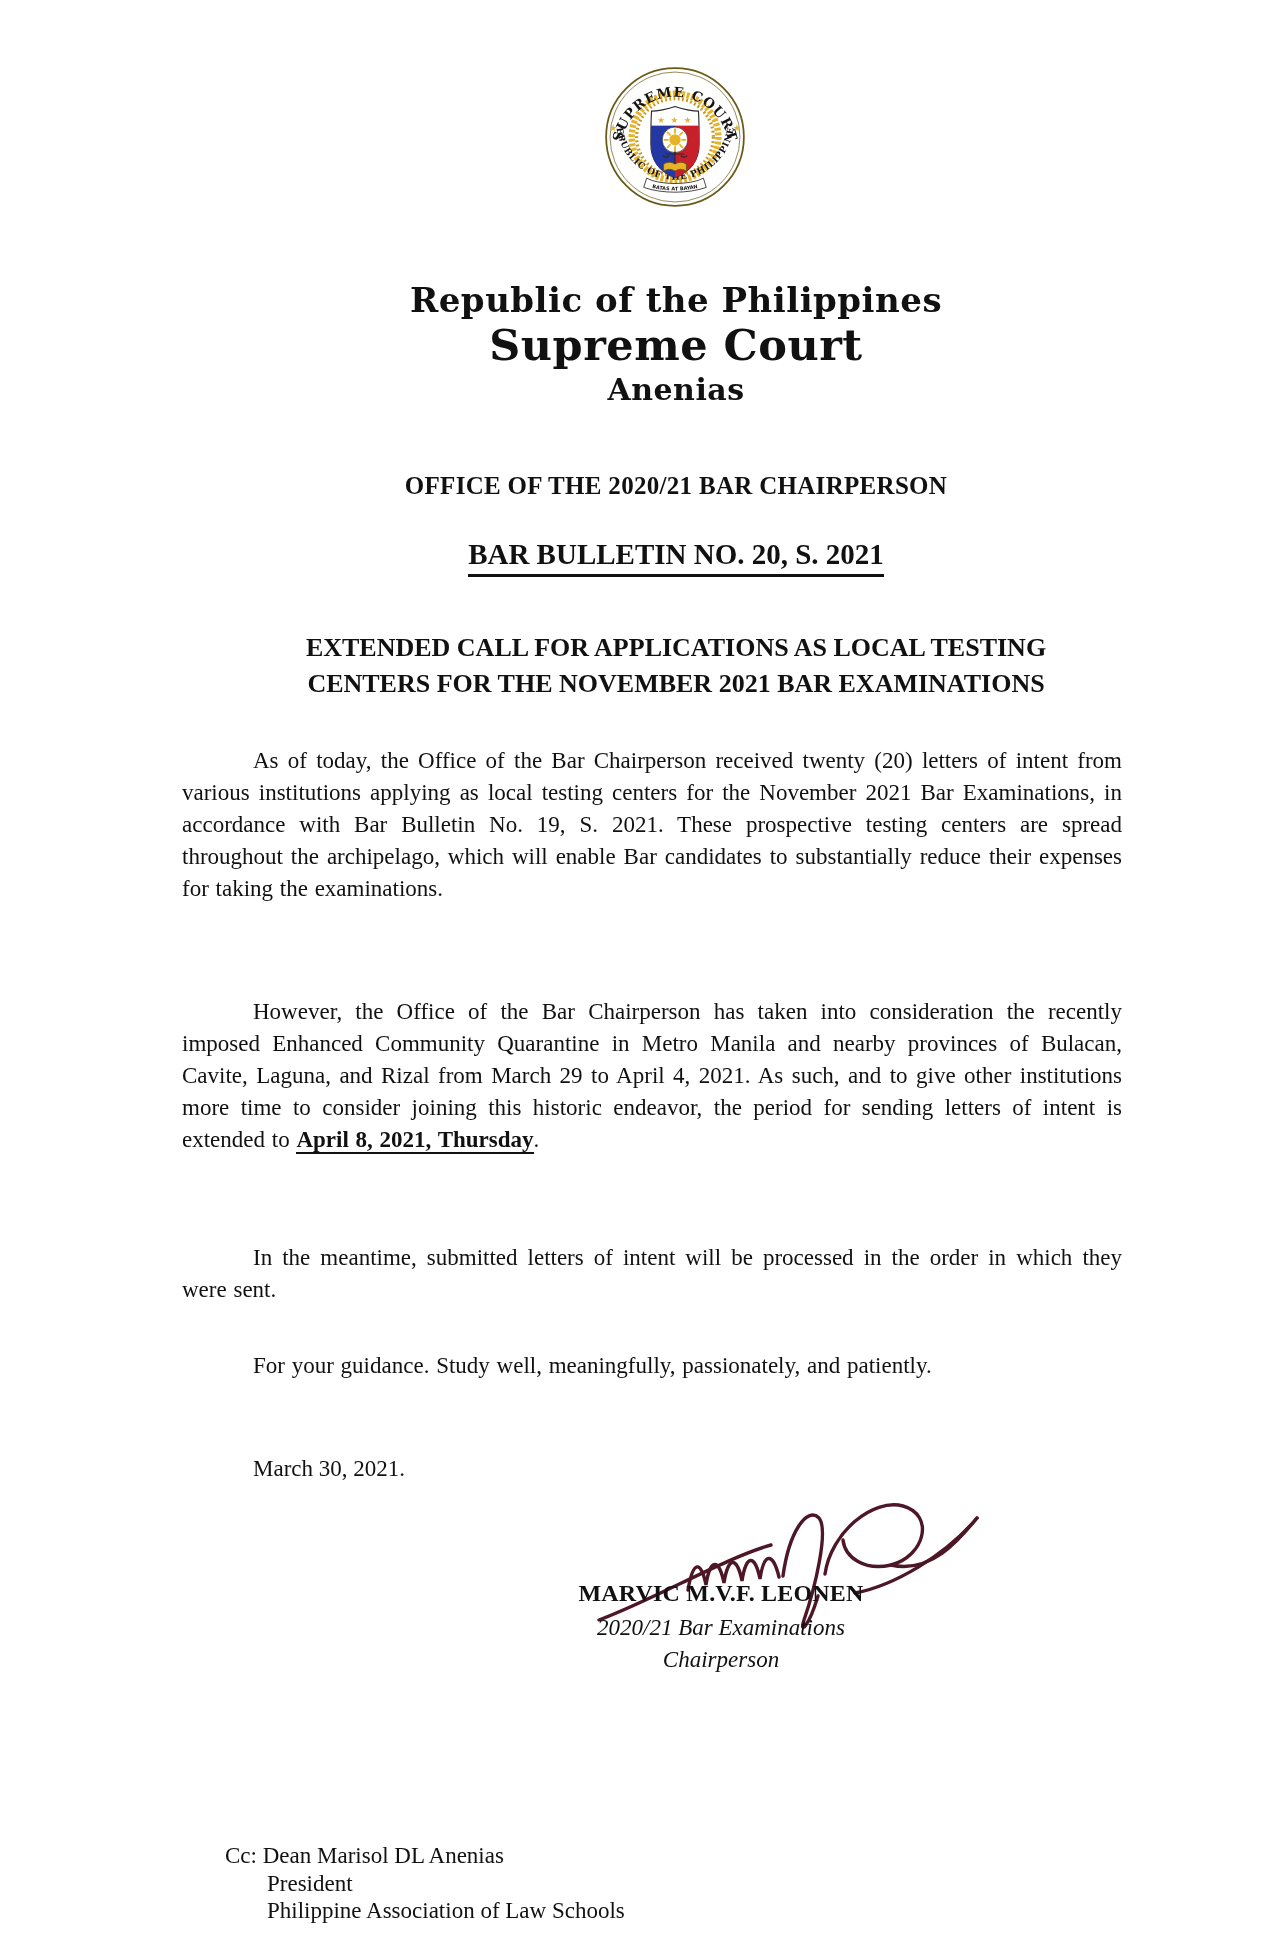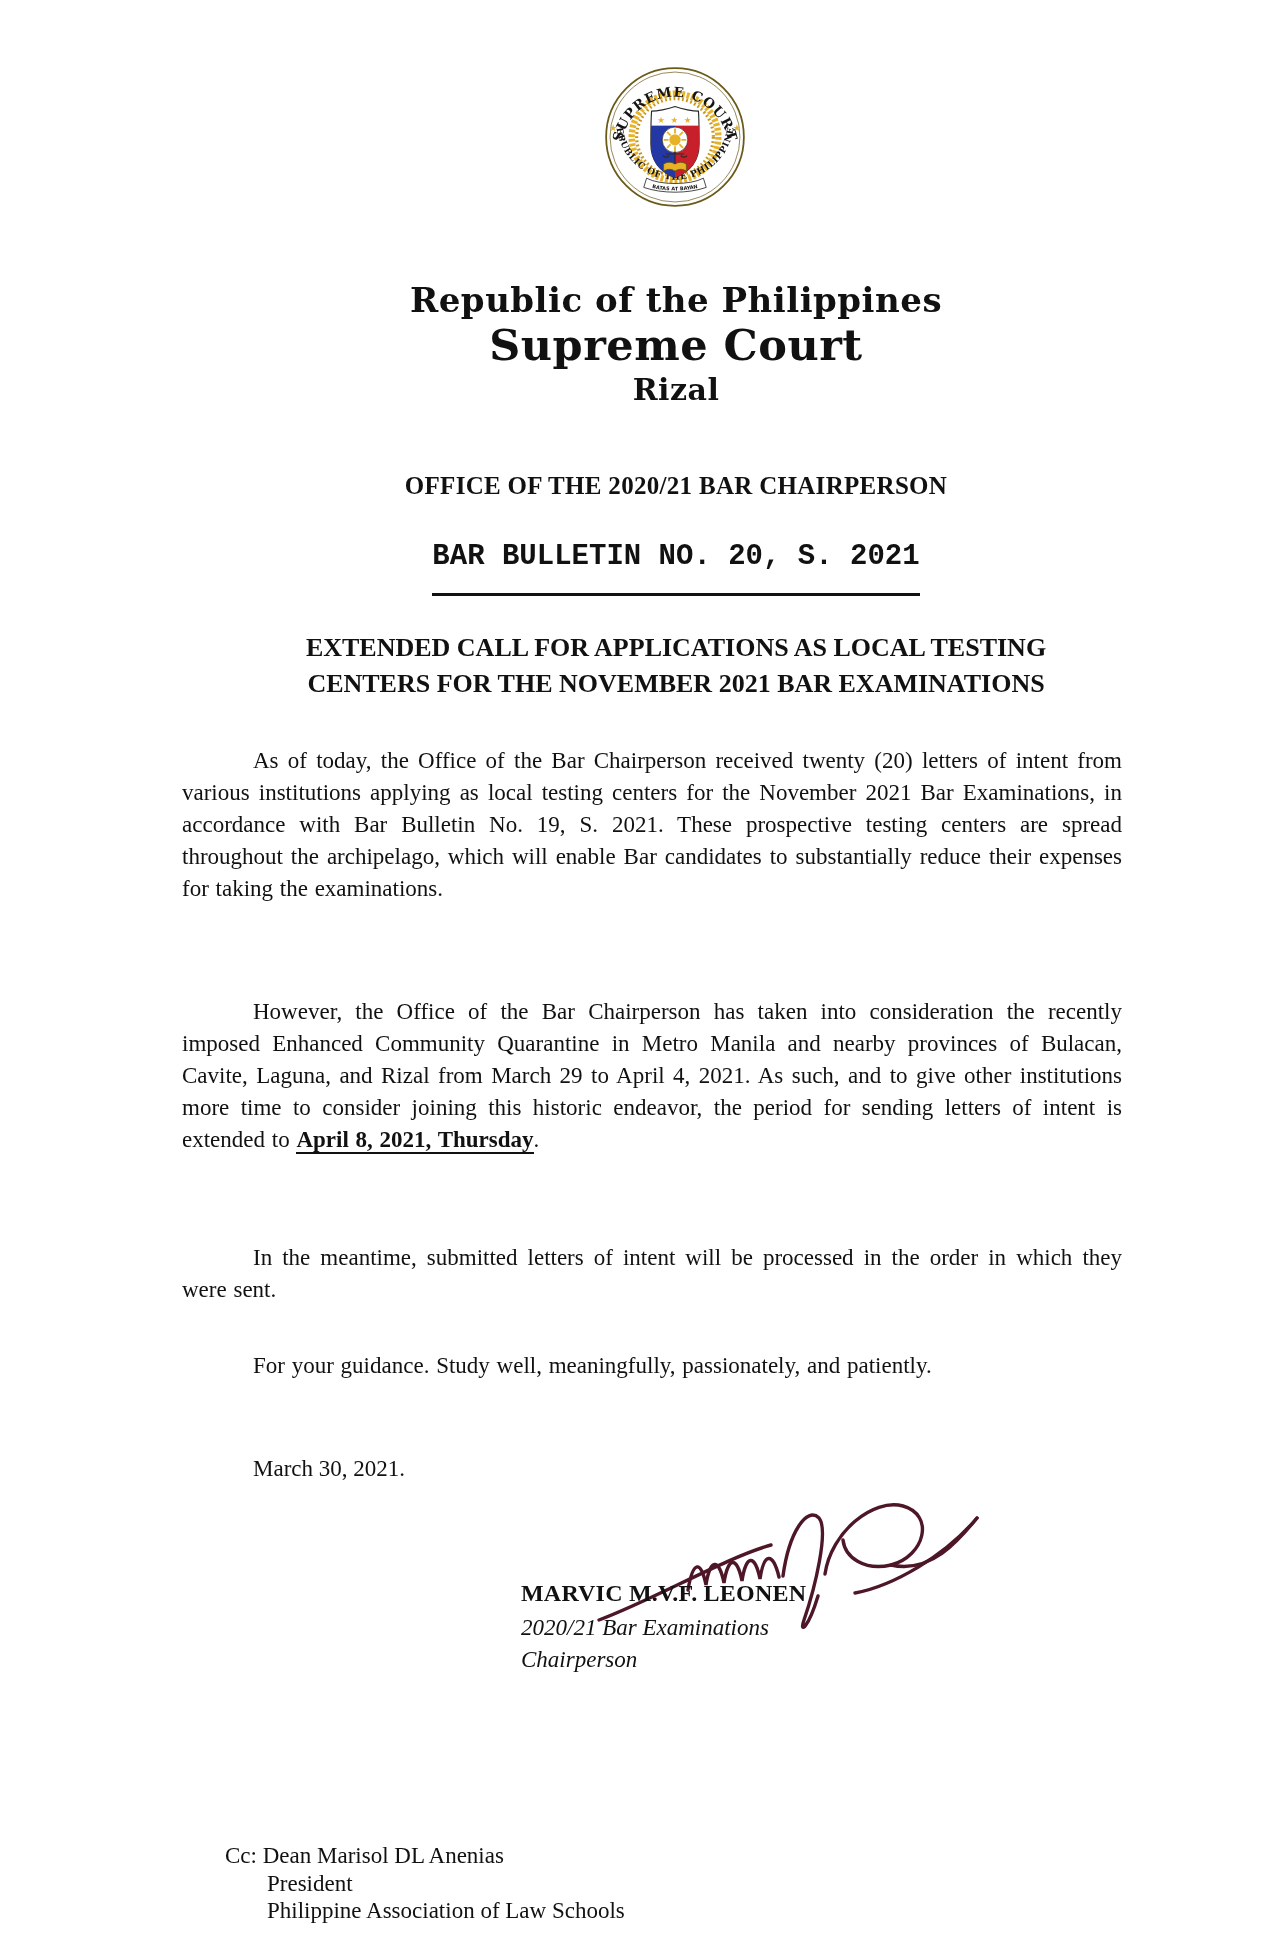--- a/index.html
+++ b/index.html
@@ -20,38 +20,37 @@
     letter-spacing:0.5px;
   }
   .h-republic{top:280px;font-size:34px;}
   .h-court{top:320px;font-size:43px;}
   .h-manila{top:372px;font-size:30px;}
   .h-office{top:472px;font-size:25px;font-weight:bold;letter-spacing:0.3px;text-align:center;}
   .h-bulletin{top:538px;font-size:29px;font-weight:bold;}
   .h-bulletin .ul{
     display:inline-block;
     border-bottom:3px solid #111;
-    padding-bottom:20px;
-    font-family:Liberation Mono, monospace;
+    padding-bottom:3px;
   }
   .h-subject{top:630px;font-size:26px;font-weight:bold;line-height:36px;}
   .bodypara{
     left:182px;width:940px;
     font-size:23px;line-height:32px;
     text-align:justify;
     text-indent:71px;
     word-spacing:1px;
   }
   .p1{top:745px;}
   .p2{top:996px;}
   .p3{top:1242px;}
   .p4{top:1350px;}
   .dateline{top:1456px;left:182px;width:940px;font-size:23px;text-indent:71px;}
   .bold-ul{font-weight:bold;border-bottom:2.5px solid #111;padding-bottom:0;}
-  .sig-block{left:521px;width:400px;text-align:left;}
+  .sig-block{left:521px;width:400px;text-align:center;}
   .sig-name{top:1580px;font-size:24px;font-weight:bold;letter-spacing:0.2px;}
   .sig-title{top:1612px;font-size:23px;font-style:italic;line-height:32px;}
   .cc{font-size:23px;line-height:27px;}
   .cc-1{top:1842px;left:225px;}
   .cc-2{top:1870px;left:267px;}
   .cc-3{top:1897px;left:267px;}
 </style>
 </head>
 <body>
 
@@ -117,21 +116,21 @@
     <defs>
         <path id="bannerArc" d="M62,170 C84,177 116,177 138,170"></path>
       </defs>
     <text font-family="DejaVu Sans, sans-serif" font-size="7" font-weight="bold" fill="#141414">
       <textPath href="#bannerArc" startOffset="50%" text-anchor="middle">BATAS AT BAYAN</textPath>
     </text>
   </svg>
 
   <div class="abs center-col blackletter h-republic">Republic of the Philippines</div>
   <div class="abs center-col blackletter h-court">Supreme Court</div>
-  <div class="abs center-col blackletter h-manila">Rizal</div>
+  <div class="abs center-col blackletter h-manila">Anenias</div>
 
   <div class="abs center-col h-office">OFFICE OF THE 2020/21 BAR CHAIRPERSON</div>
 
   <div class="abs center-col h-bulletin">
     <span class="ul">BAR BULLETIN NO. 20, S. 2021</span>
   </div>
 
   <div class="abs center-col h-subject">
     <div>EXTENDED CALL FOR APPLICATIONS AS LOCAL TESTING</div>
     <div>CENTERS FOR THE NOVEMBER 2021 BAR EXAMINATIONS</div>

